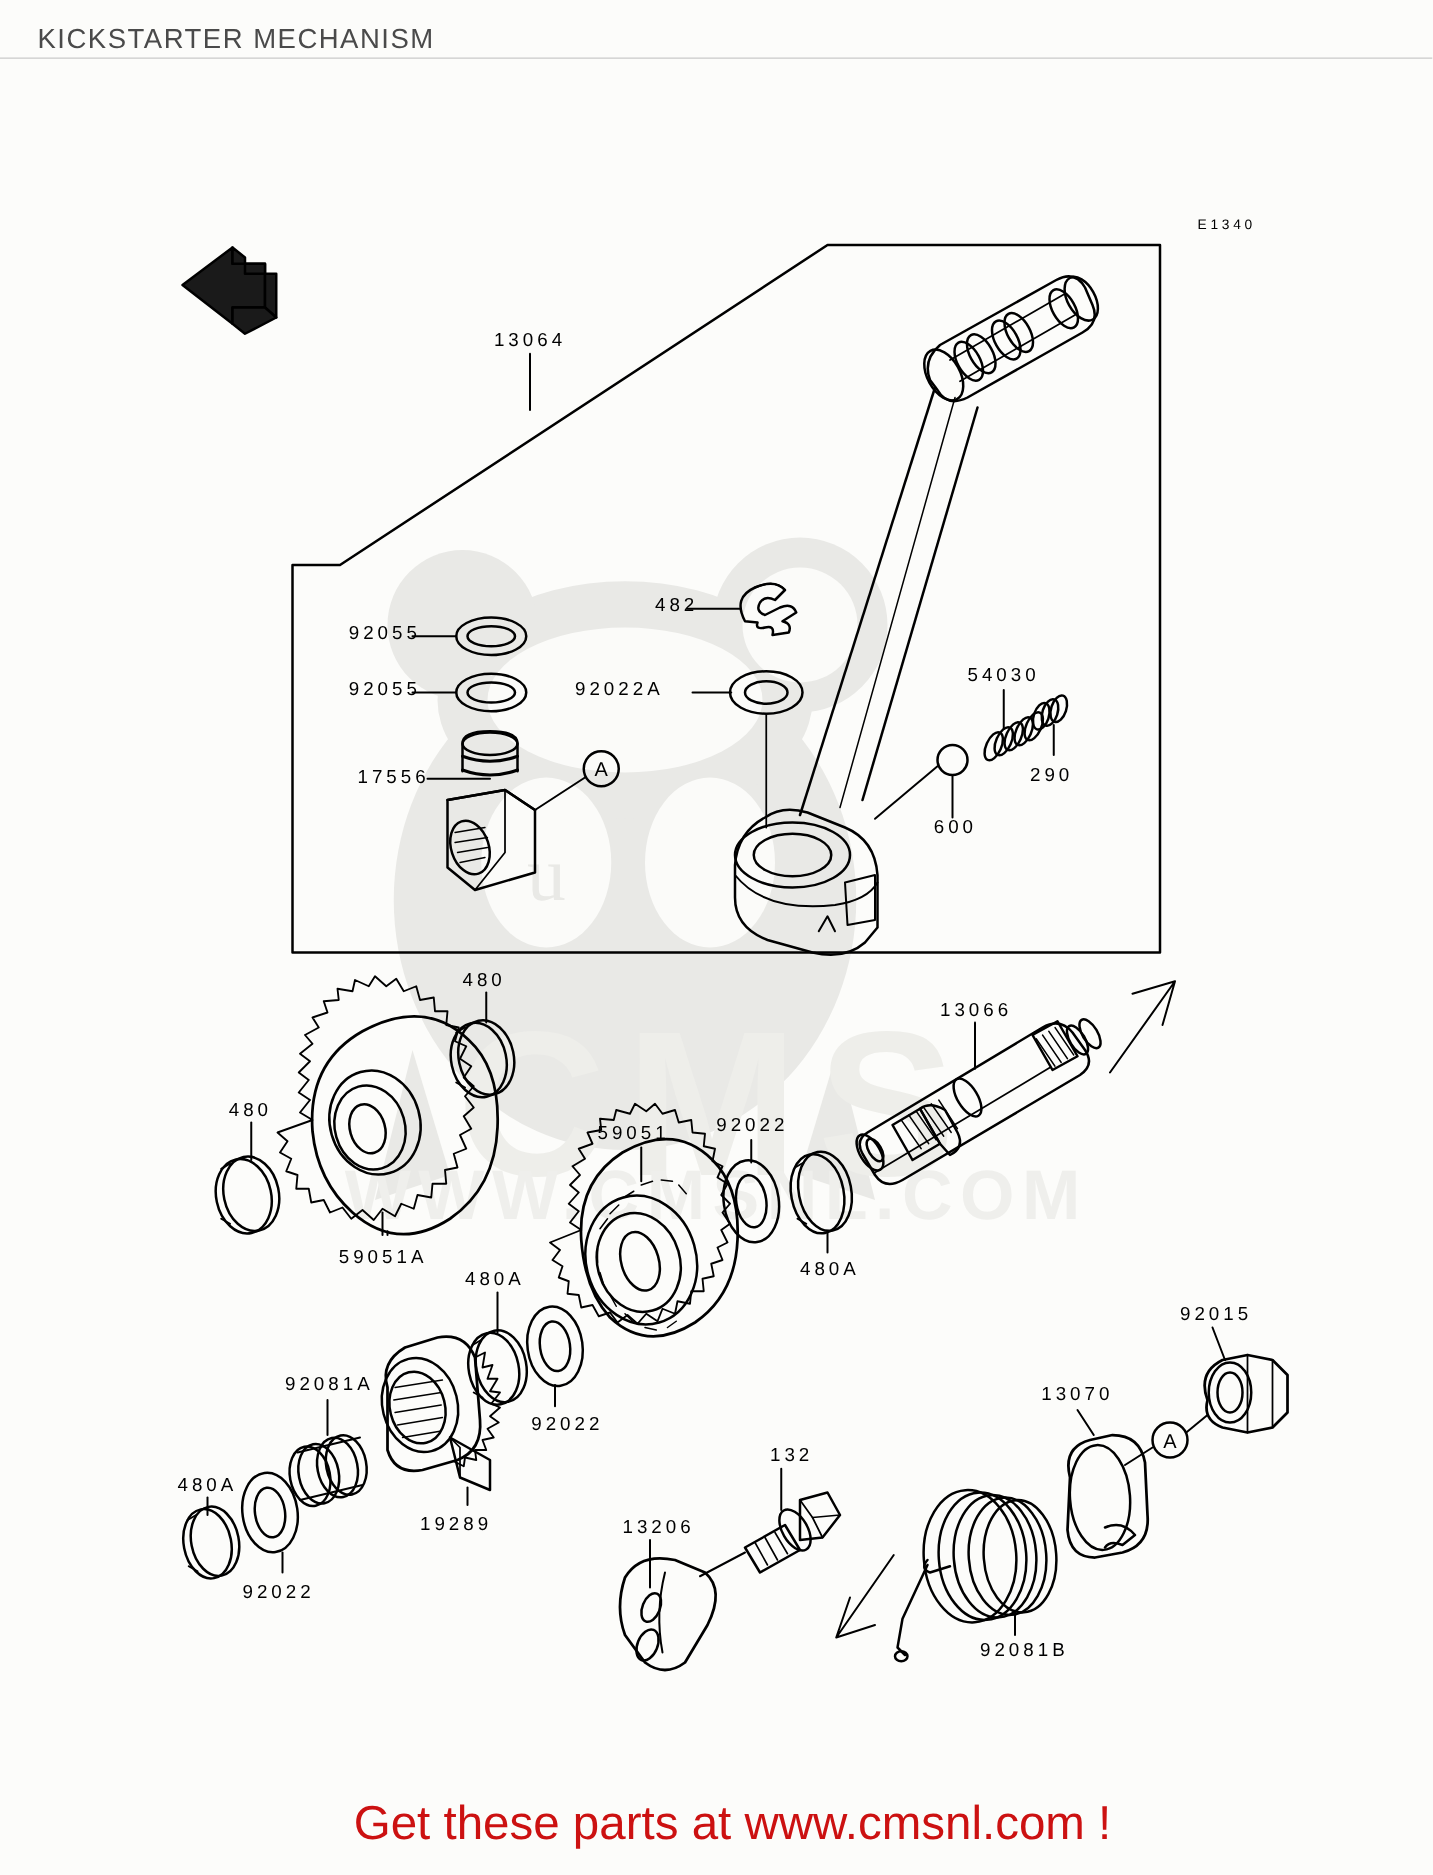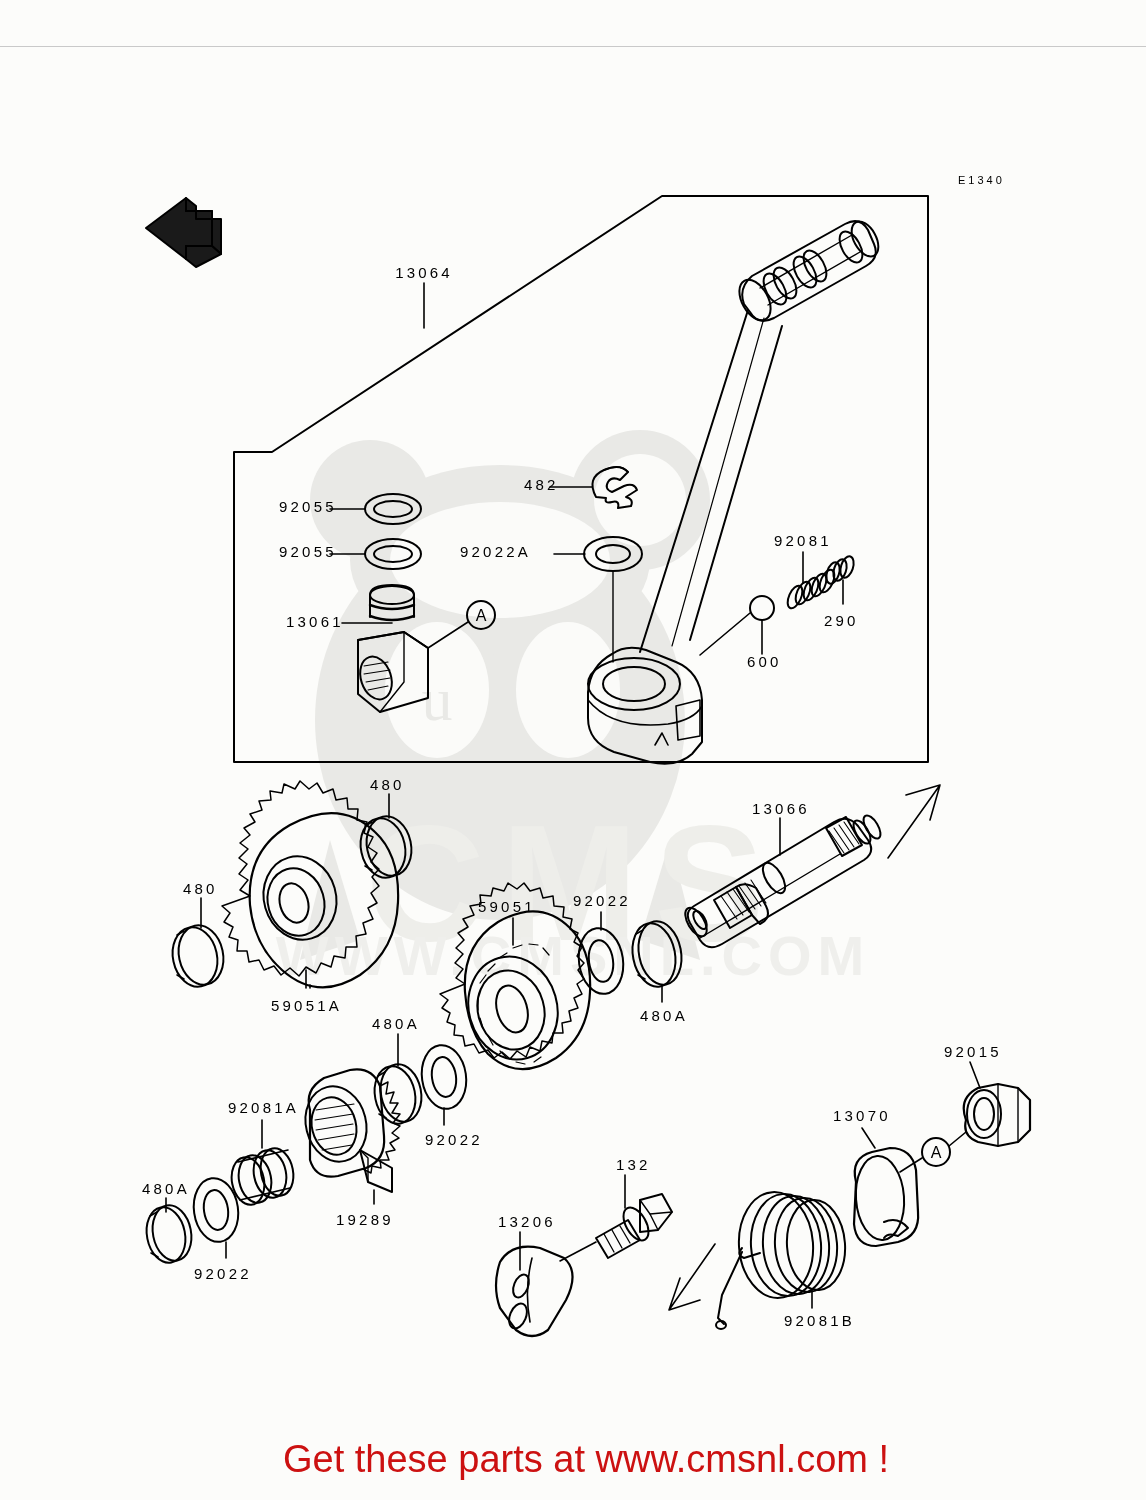--- a/index.html
+++ b/index.html
@@ -13,20 +13,21 @@
   .footer{position:absolute;left:0;top:1438px;width:1146px;text-align:center;
           font-size:38px;color:#cc1111;font-family:"Liberation Sans",sans-serif;padding-left:13px;}
   svg.art{position:absolute;left:0;top:0;width:1146px;height:1500px;pointer-events:none;}
   .wm{position:absolute;left:0;top:0;width:1146px;height:1500px;}
 </style>
 </head>
 <body>
 
 <div id="stage">
 
+  <div class="title">KICKSTARTER MECHANISM</div>
   <div class="hr"></div>
   <div class="code">E1340</div>
 
   <svg class="wm" viewBox="0 0 1146 1500">
     <g fill="#e9e9e6" stroke="none">
 
       <ellipse cx="500" cy="720" rx="185" ry="200"></ellipse>
       <ellipse cx="500" cy="560" rx="150" ry="95"></ellipse>
       <path d="M330 840 L300 960 L360 940 Z"></path>
       <path d="M670 840 L700 960 L640 940 Z"></path>
@@ -388,22 +389,22 @@
       <text x="481" y="621">A</text>
       <text x="936" y="1158">A</text>
     </g>
   </svg>
 
   <div class="lbl" style="left:424px;top:264px;transform:translateX(-50%)">13064</div>
   <div class="lbl" style="left:279px;top:498px">92055</div>
   <div class="lbl" style="left:279px;top:543px">92055</div>
   <div class="lbl" style="left:524px;top:476px">482</div>
   <div class="lbl" style="left:460px;top:543px">92022A</div>
-  <div class="lbl" style="left:286px;top:613px">13061</div>
-  <div class="lbl" style="left:774px;top:532px">92081</div>
+  <div class="lbl" style="left:286px;top:613px">17556</div>
+  <div class="lbl" style="left:774px;top:532px">54030</div>
   <div class="lbl" style="left:824px;top:612px">290</div>
   <div class="lbl" style="left:747px;top:653px">600</div>
   <div class="lbl" style="left:370px;top:776px">480</div>
   <div class="lbl" style="left:183px;top:880px">480</div>
   <div class="lbl" style="left:271px;top:997px">59051A</div>
   <div class="lbl" style="left:752px;top:800px">13066</div>
   <div class="lbl" style="left:478px;top:898px">59051</div>
   <div class="lbl" style="left:573px;top:892px">92022</div>
   <div class="lbl" style="left:640px;top:1007px">480A</div>
   <div class="lbl" style="left:372px;top:1015px">480A</div>

